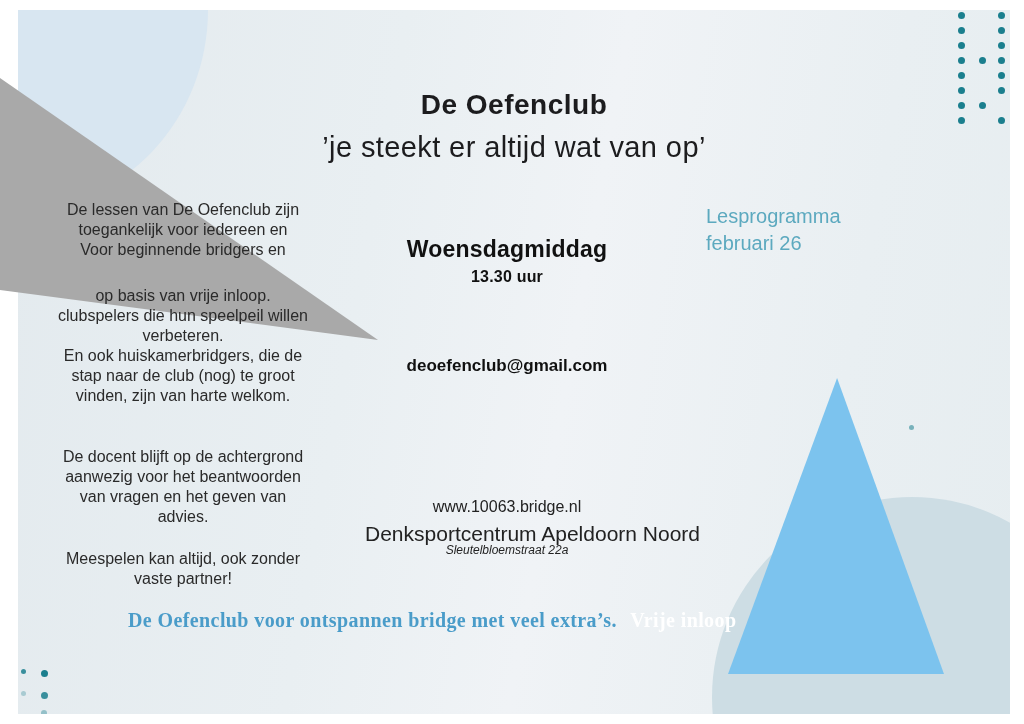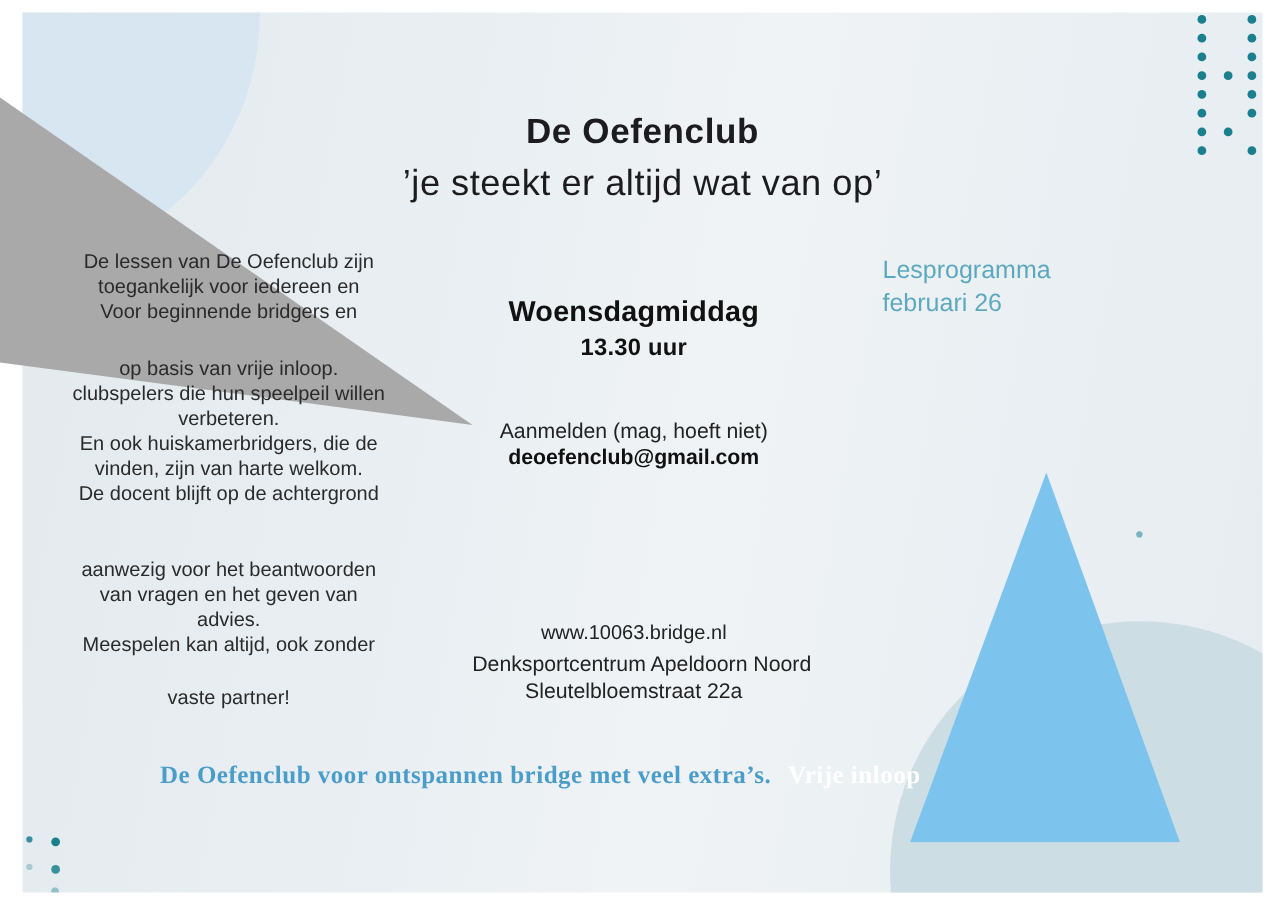--- a/index.html
+++ b/index.html
@@ -45,27 +45,27 @@
   .intro{position:absolute;left:15px;top:190px;width:300px;text-align:center;
     font-size:16px;line-height:20px;color:#2a2a2a;}
   .intro div{white-space:nowrap;}
   .intro div:nth-child(3){margin-bottom:26px;}
   .intro div:nth-child(9){margin-bottom:41px;}
   .intro div:nth-child(13){margin-bottom:22px;}
 
   .center-col{position:absolute;left:347px;top:0;width:284px;height:100%;text-align:center;color:#222;}
   .center-col > div{position:absolute;width:100%;white-space:nowrap;}
   .c-day{top:226px;font-size:23px;font-weight:700;color:#111;letter-spacing:.2px;}
-  .c-time{top:258px;font-size:19px;font-weight:700;color:#111;letter-spacing:.2px;}
+  .c-time{top:258px;font-size:16px;font-weight:700;color:#111;letter-spacing:.2px;}
   .c-signup{top:325px;font-size:17px;}
   .c-email{top:346px;font-size:17px;font-weight:700;color:#101010;}
   .c-price{top:405px;font-size:17px;}
   .c-web{top:488px;font-size:16px;}
-  .c-venue{top:512px;font-size:17px;text-align:right;}
-  .c-addr{top:533px;font-size:17px;}
+  .c-venue{top:512px;font-size:21px;text-align:right;}
+  .c-addr{top:533px;font-size:12px;font-style:italic;}
 
   .program{position:absolute;left:688px;top:193px;width:250px;}
   .program .p-title{margin:0;font-size:20px;line-height:27px;font-weight:500;
     color:var(--accent_teal,#5ca9bf);}
   .program ul{margin:5px 0 0;padding-left:38px;list-style:disc;color:#0e0e0e;
     font-size:20px;line-height:26.5px;}
   .program li{padding-left:2px;}
 
   .tagline{position:absolute;left:110px;top:599px;white-space:nowrap;
     font-family:cursive;font-size:20px;font-weight:700;letter-spacing:.4px;}
@@ -120,33 +120,33 @@
     </header>
 
     <section class="intro">
       <div>De lessen van De Oefenclub zijn</div>
       <div>toegankelijk voor iedereen en</div>
       <div>Voor beginnende bridgers en</div>
       <div>op basis van vrije inloop.</div>
       <div>clubspelers die hun speelpeil willen</div>
       <div>verbeteren.</div>
       <div>En ook huiskamerbridgers, die de</div>
+      <div>stap naar de club (nog) te groot</div>
       <div>vinden, zijn van harte welkom.</div>
       <div>De docent blijft op de achtergrond</div>
       <div>aanwezig voor het beantwoorden</div>
       <div>van vragen en het geven van</div>
       <div>advies.</div>
       <div>Meespelen kan altijd, ook zonder</div>
       <div>vaste partner!</div>
     </section>
 
     <section class="center-col">
       <div class="c-day">Woensdagmiddag</div>
       <div class="c-time">13.30 uur</div>
-      <div class="c-signup">Aanmelden (mag, hoeft niet)</div>
       <div class="c-email">deoefenclub@gmail.com</div>
       <div class="c-web">www.10063.bridge.nl</div>
       <div class="c-venue">Denksportcentrum Apeldoorn Noord</div>
       <div class="c-addr">Sleutelbloemstraat 22a</div>
     </section>
 
     <section class="program">
       <h3 class="p-title">Lesprogramma</h3>
       <h3 class="p-title">februari 26</h3>
     </section>

